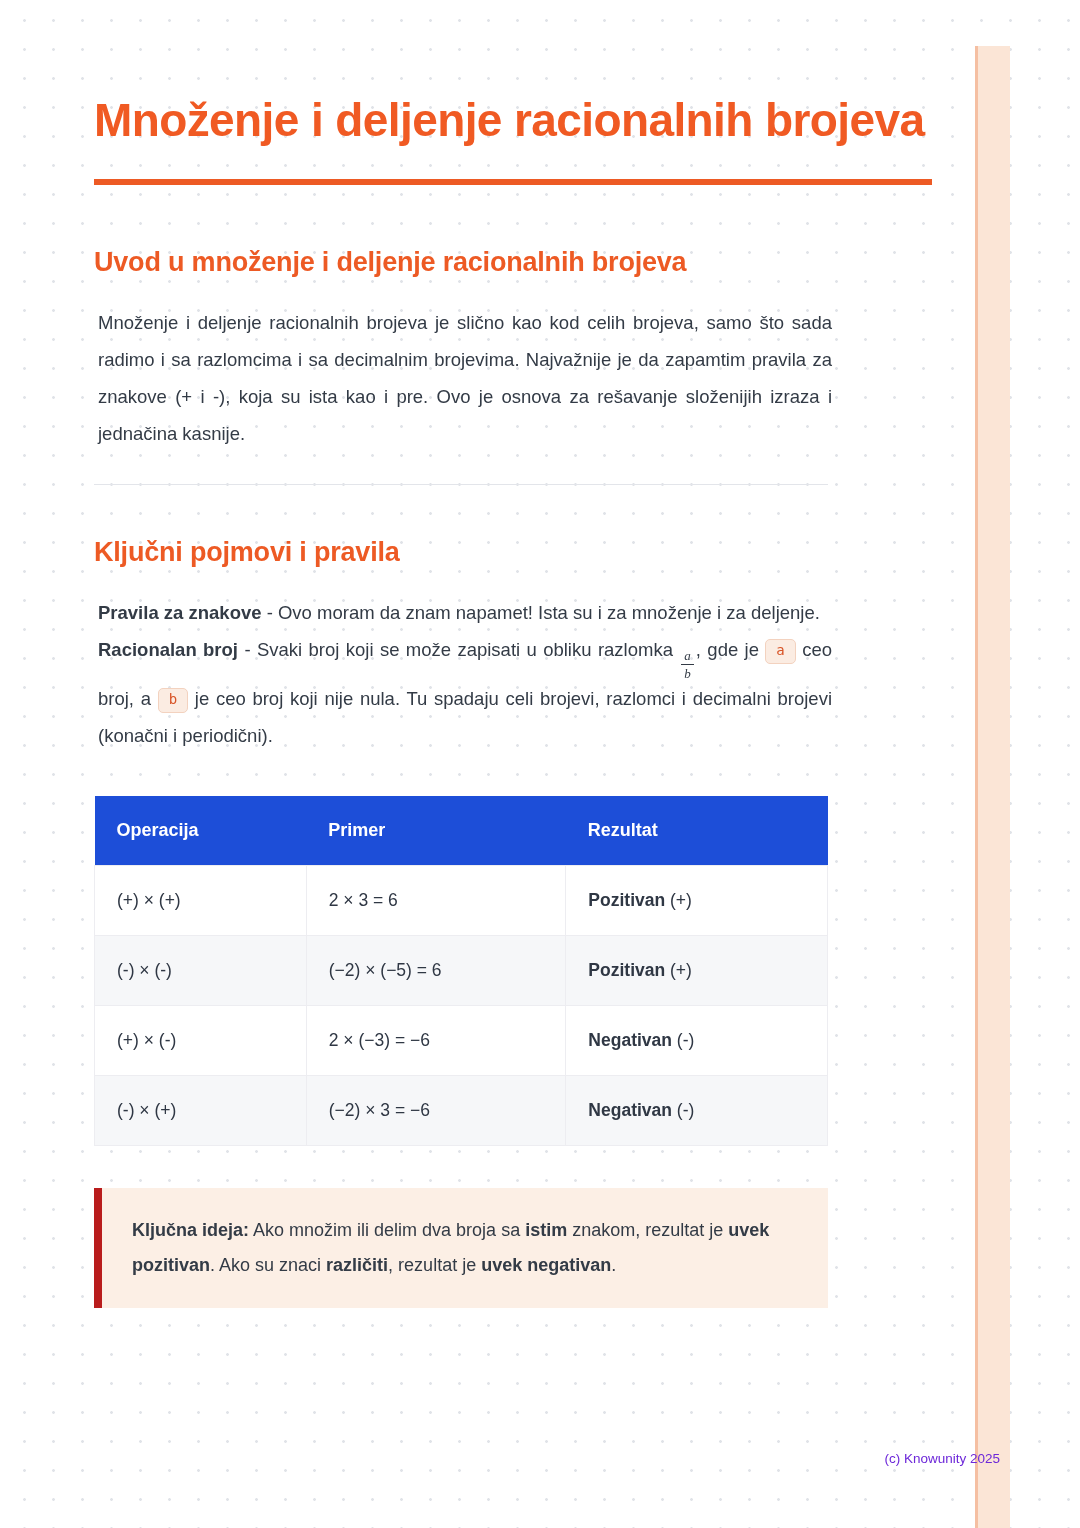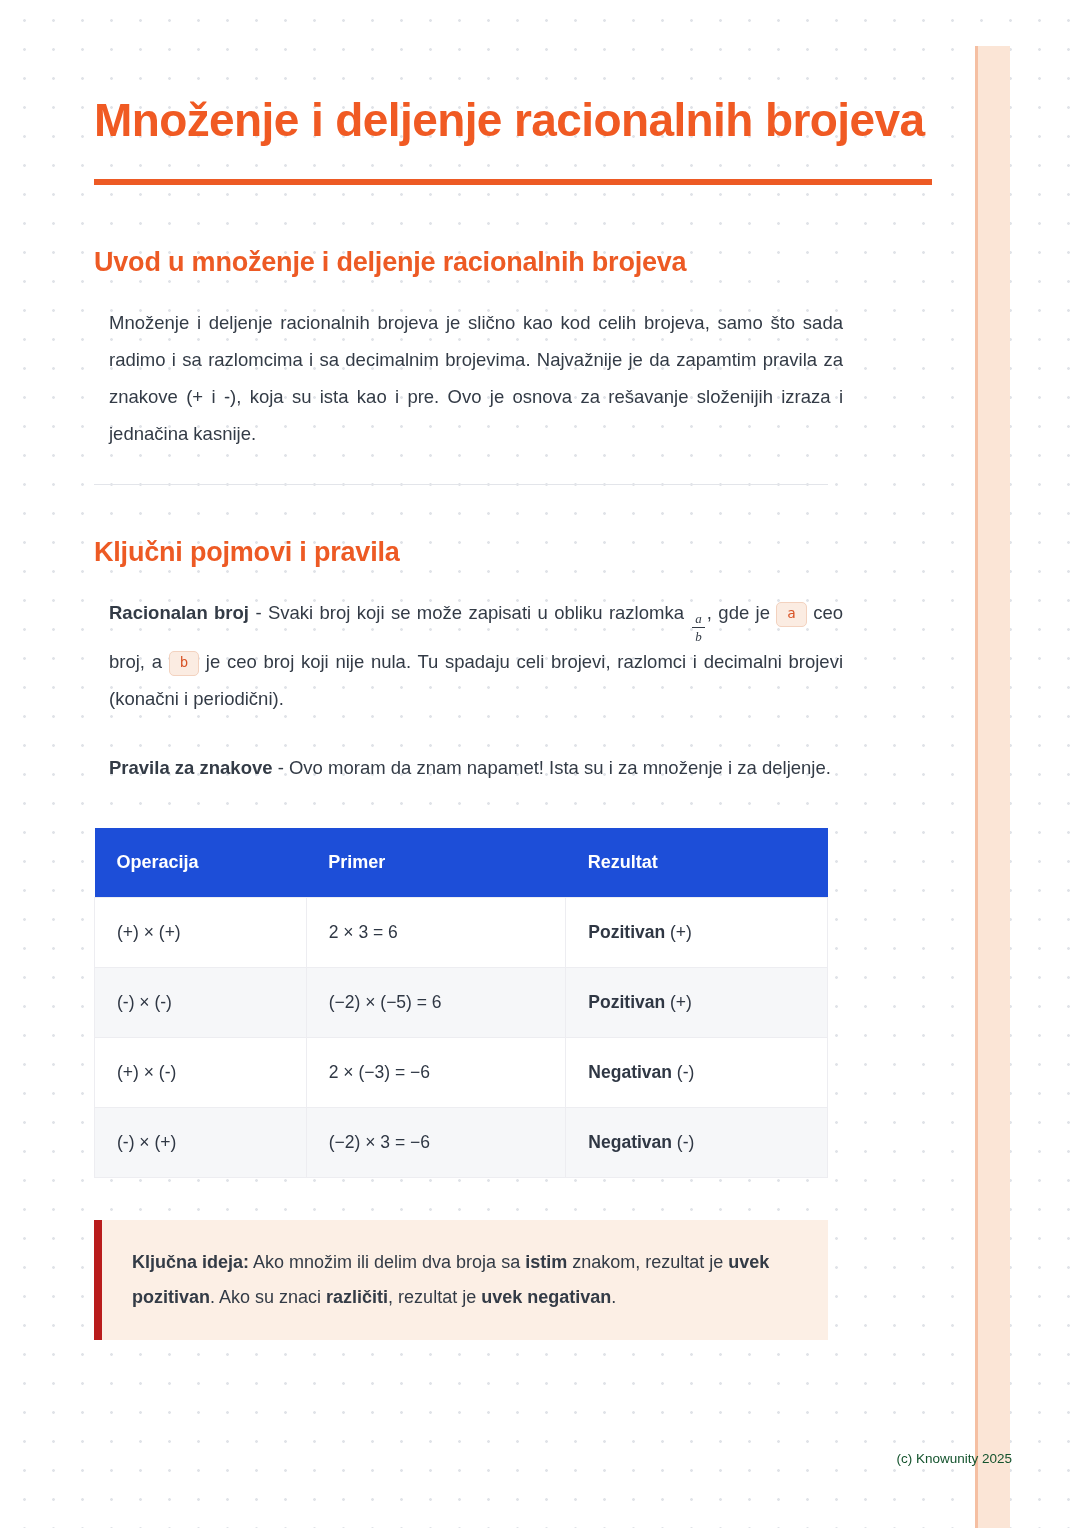--- a/index.html
+++ b/index.html
@@ -57,21 +57,21 @@
   h2.section-heading {
     margin: 0 0 26px;
     font-size: 27px;
     font-weight: 700;
     color: #ed5a24;
     letter-spacing: -0.2px;
   }
 
   p.body-text {
     width: 734px;
-    margin: 0 15px 32px;
+    margin: 0 4px 32px;
     font-size: 18.5px;
     line-height: 2.0;
     text-align: justify;
     color: #333b46;
   }
 
   .lead { font-weight: 700; }
 
   .divider {
     width: 734px;
@@ -139,50 +139,50 @@
     padding: 25px 30px;
     font-size: 18px;
     line-height: 1.95;
     color: #333b46;
   }
 
   .reciprocna { margin-top: 42px; margin-bottom: 0; }
 
   .footer-credit {
     position: absolute;
-    right: 68px;
+    right: 80px;
     bottom: 62px;
     font-size: 13.5px;
-    color: #14532d;
+    color: #6d28d9;
     z-index: 2;
   }
 </style>
 </head>
 <body>
 
 <div class="edge-band"></div>
 
 <div class="content">
 
   <h1 class="title">Množenje i deljenje racionalnih brojeva</h1>
   <div class="title-rule"></div>
 
   <h2 class="section-heading">Uvod u množenje i deljenje racionalnih brojeva</h2>
   <p class="body-text">Množenje i deljenje racionalnih brojeva je slično kao kod celih brojeva, samo što sada radimo i sa razlomcima i sa decimalnim brojevima. Najvažnije je da zapamtim pravila za znakove (+ i -), koja su ista kao i pre. Ovo je osnova za rešavanje složenijih izraza i jednačina kasnije.</p>
 
   <div class="divider"></div>
 
   <h2 class="section-heading">Ključni pojmovi i pravila</h2>
+
+  <p class="body-text" style="margin-bottom:0;"><span class="lead">Pravila za znakove</span><span> - Ovo moram da znam napamet! Ista su i za množenje i za deljenje.</span></p>
 
   <p class="body-text"><span class="lead">Racionalan broj</span><span> - Svaki broj koji se može zapisati u obliku razlomka </span><span class="frac">
         <span class="num">a</span>
         <span class="den">b</span>
       </span><span>, gde je </span><span class="code-badge">a</span><span> ceo broj, a </span><span class="code-badge">b</span><span> je ceo broj koji nije nula. Tu spadaju celi brojevi, razlomci i decimalni brojevi (konačni i periodični).</span></p>
-
-  <p class="body-text" style="margin-bottom:0;"><span class="lead">Pravila za znakove</span><span> - Ovo moram da znam napamet! Ista su i za množenje i za deljenje.</span></p>
 
   <table class="rules-table">
     <colgroup>
       <col style="width:212px">
       <col style="width:260px">
       <col style="width:262px">
     </colgroup>
     <thead>
       <tr>
         <th>Operacija</th>

